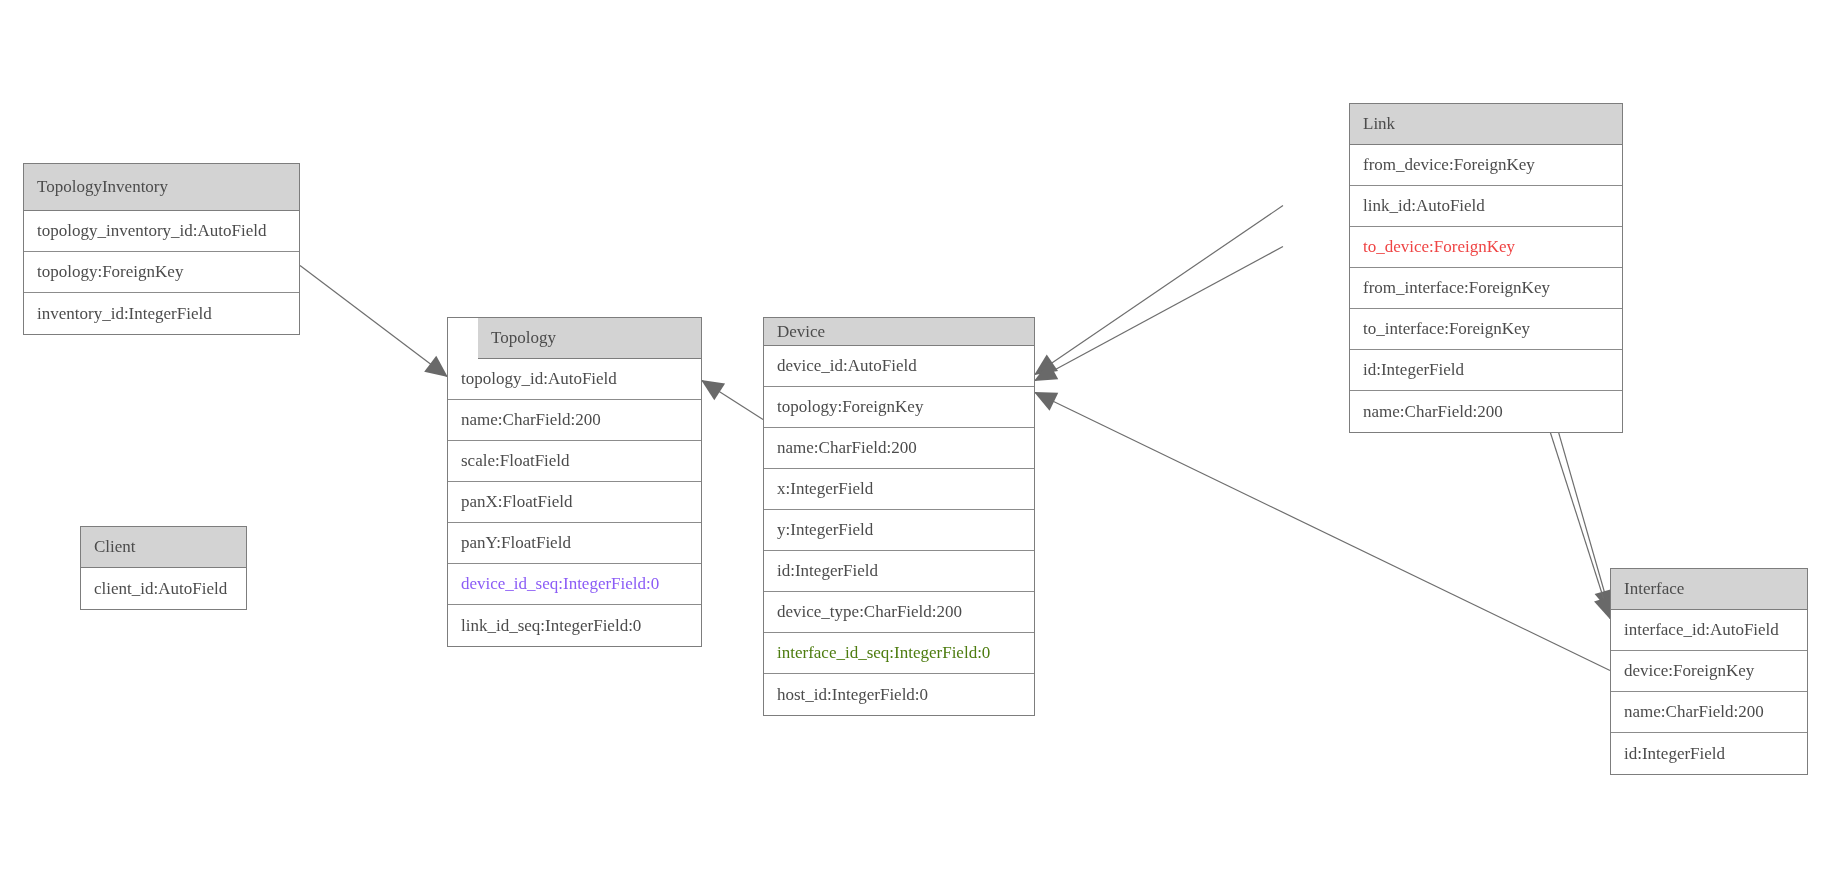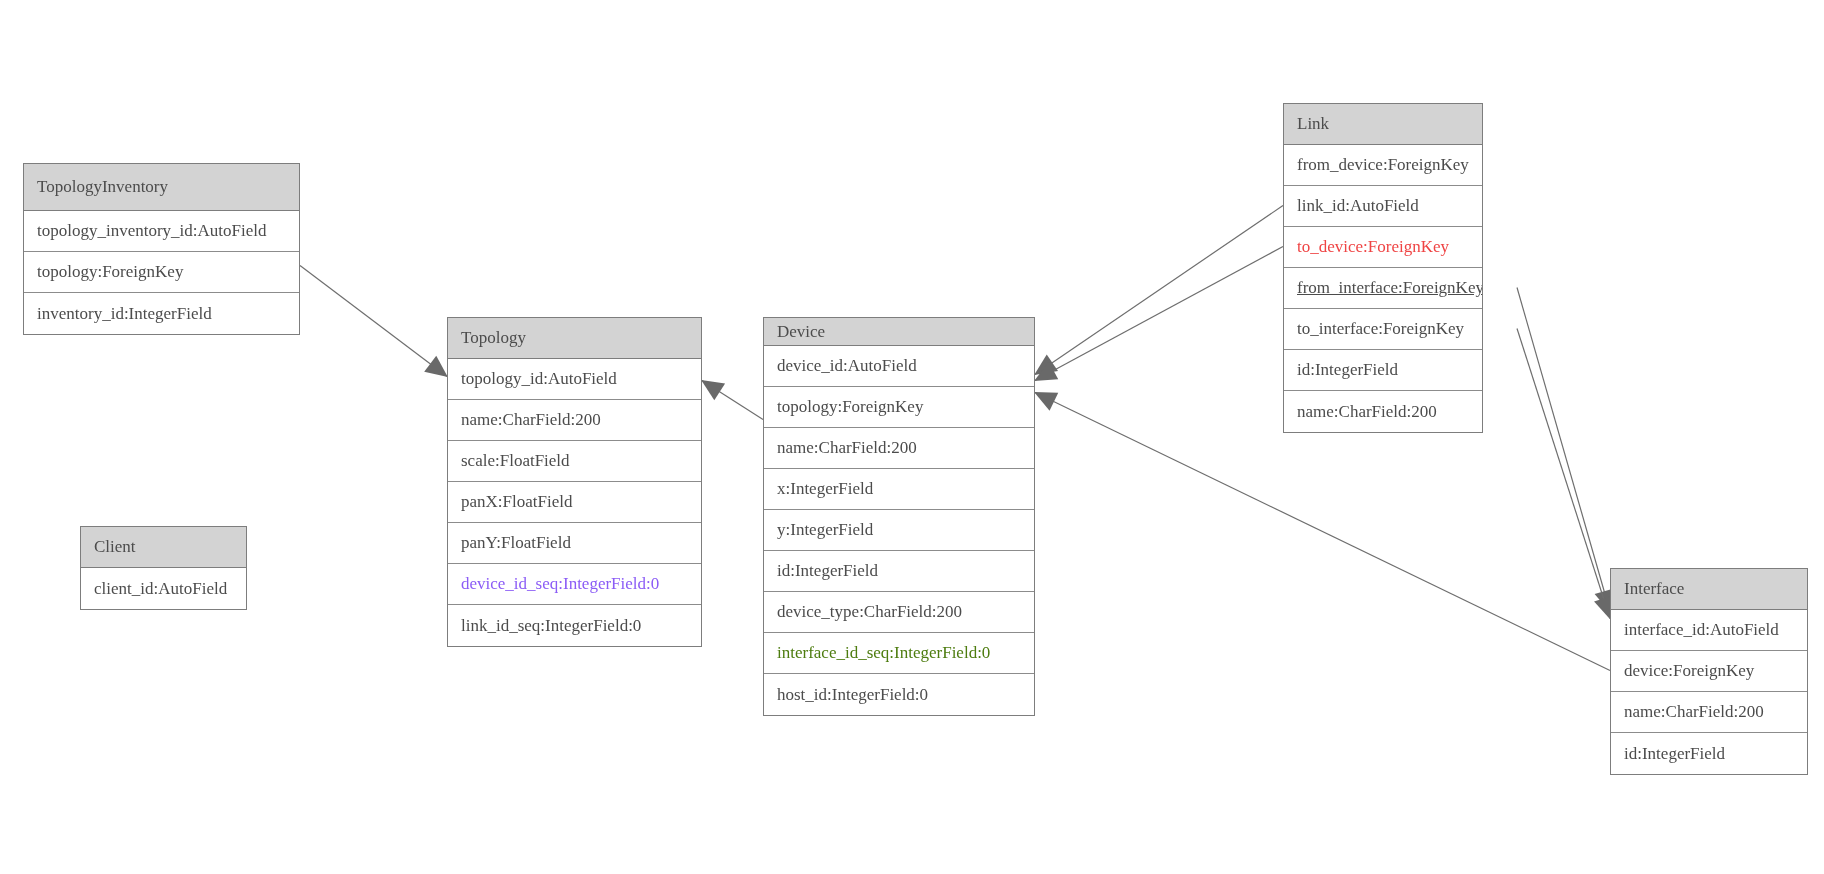--- a/index.html
+++ b/index.html
@@ -70,21 +70,21 @@
       <line x1="1517" y1="328.5" x2="1610" y2="618.5" stroke="#6e6e6e" stroke-width="1.2" marker-end="url(#arrowhead)"></line>
     </svg>
   <div id="entity-layer">
       <div class="entity" style="left: 23px; top: 163px; width: 277px; border-color: rgb(125, 125, 125);">
         <div class="entity-header" style="height: 47px; background: rgb(211, 211, 211); color: rgb(76, 76, 76);">TopologyInventory</div>
         <div class="entity-row" style="height: 41px; border-bottom-color: rgb(140, 140, 140); color: rgb(76, 76, 76);">topology_inventory_id:AutoField</div>
         <div class="entity-row" style="height: 41px; border-bottom-color: rgb(140, 140, 140); color: rgb(76, 76, 76);">topology:ForeignKey</div>
         <div class="entity-row" style="height: 41px; border-bottom-color: rgb(140, 140, 140); color: rgb(76, 76, 76);">inventory_id:IntegerField</div>
       </div>
       <div class="entity" style="left: 447px; top: 317px; width: 255px; border-color: rgb(125, 125, 125);">
-        <div class="entity-header" style="height: 41px; background: rgb(211, 211, 211); color: rgb(76, 76, 76);">Topology</div>
+        <div class="entity-header" style="height: 41px; background: rgb(211, 211, 211); color: rgb(76, 76, 76); margin-left: 30px;">Topology</div>
         <div class="entity-row" style="height: 41px; border-bottom-color: rgb(140, 140, 140); color: rgb(76, 76, 76);">topology_id:AutoField</div>
         <div class="entity-row" style="height: 41px; border-bottom-color: rgb(140, 140, 140); color: rgb(76, 76, 76);">name:CharField:200</div>
         <div class="entity-row" style="height: 41px; border-bottom-color: rgb(140, 140, 140); color: rgb(76, 76, 76);">scale:FloatField</div>
         <div class="entity-row" style="height: 41px; border-bottom-color: rgb(140, 140, 140); color: rgb(76, 76, 76);">panX:FloatField</div>
         <div class="entity-row" style="height: 41px; border-bottom-color: rgb(140, 140, 140); color: rgb(76, 76, 76);">panY:FloatField</div>
         <div class="entity-row" style="height: 41px; border-bottom-color: rgb(140, 140, 140); color: #8b5cf6;">device_id_seq:IntegerField:0</div>
         <div class="entity-row" style="height: 41px; border-bottom-color: rgb(140, 140, 140); color: rgb(76, 76, 76);">link_id_seq:IntegerField:0</div>
       </div>
       <div class="entity" style="left: 80px; top: 526px; width: 167px; border-color: rgb(125, 125, 125);">
         <div class="entity-header" style="height: 41px; background: rgb(211, 211, 211); color: rgb(76, 76, 76);">Client</div>
@@ -95,26 +95,26 @@
         <div class="entity-row" style="height: 41px; border-bottom-color: rgb(140, 140, 140); color: rgb(76, 76, 76);">device_id:AutoField</div>
         <div class="entity-row" style="height: 41px; border-bottom-color: rgb(140, 140, 140); color: rgb(76, 76, 76);">topology:ForeignKey</div>
         <div class="entity-row" style="height: 41px; border-bottom-color: rgb(140, 140, 140); color: rgb(76, 76, 76);">name:CharField:200</div>
         <div class="entity-row" style="height: 41px; border-bottom-color: rgb(140, 140, 140); color: rgb(76, 76, 76);">x:IntegerField</div>
         <div class="entity-row" style="height: 41px; border-bottom-color: rgb(140, 140, 140); color: rgb(76, 76, 76);">y:IntegerField</div>
         <div class="entity-row" style="height: 41px; border-bottom-color: rgb(140, 140, 140); color: rgb(76, 76, 76);">id:IntegerField</div>
         <div class="entity-row" style="height: 41px; border-bottom-color: rgb(140, 140, 140); color: rgb(76, 76, 76);">device_type:CharField:200</div>
         <div class="entity-row" style="height: 41px; border-bottom-color: rgb(140, 140, 140); color: #4d7c0f;">interface_id_seq:IntegerField:0</div>
         <div class="entity-row" style="height: 41px; border-bottom-color: rgb(140, 140, 140); color: rgb(76, 76, 76);">host_id:IntegerField:0</div>
       </div>
-      <div class="entity" style="left: 1283px; top: 103px; width: 200px; border-color: rgb(125, 125, 125);">
+      <div class="entity" style="left: 1349px; top: 103px; width: 274px; border-color: rgb(125, 125, 125);">
         <div class="entity-header" style="height: 41px; background: rgb(211, 211, 211); color: rgb(76, 76, 76);">Link</div>
         <div class="entity-row" style="height: 41px; border-bottom-color: rgb(140, 140, 140); color: rgb(76, 76, 76);">from_device:ForeignKey</div>
         <div class="entity-row" style="height: 41px; border-bottom-color: rgb(140, 140, 140); color: rgb(76, 76, 76);">link_id:AutoField</div>
         <div class="entity-row" style="height: 41px; border-bottom-color: rgb(140, 140, 140); color: #ef4444;">to_device:ForeignKey</div>
-        <div class="entity-row" style="height: 41px; border-bottom-color: rgb(140, 140, 140); color: rgb(76, 76, 76); text-decoration: underline;">from_interface:ForeignKey</div>
+        <div class="entity-row" style="height: 41px; border-bottom-color: rgb(140, 140, 140); color: rgb(76, 76, 76);">from_interface:ForeignKey</div>
         <div class="entity-row" style="height: 41px; border-bottom-color: rgb(140, 140, 140); color: rgb(76, 76, 76);">to_interface:ForeignKey</div>
         <div class="entity-row" style="height: 41px; border-bottom-color: rgb(140, 140, 140); color: rgb(76, 76, 76);">id:IntegerField</div>
         <div class="entity-row" style="height: 41px; border-bottom-color: rgb(140, 140, 140); color: rgb(76, 76, 76);">name:CharField:200</div>
       </div>
       <div class="entity" style="left: 1610px; top: 568px; width: 198px; border-color: rgb(125, 125, 125);">
         <div class="entity-header" style="height: 41px; background: rgb(211, 211, 211); color: rgb(76, 76, 76);">Interface</div>
         <div class="entity-row" style="height: 41px; border-bottom-color: rgb(140, 140, 140); color: rgb(76, 76, 76);">interface_id:AutoField</div>
         <div class="entity-row" style="height: 41px; border-bottom-color: rgb(140, 140, 140); color: rgb(76, 76, 76);">device:ForeignKey</div>
         <div class="entity-row" style="height: 41px; border-bottom-color: rgb(140, 140, 140); color: rgb(76, 76, 76);">name:CharField:200</div>
         <div class="entity-row" style="height: 41px; border-bottom-color: rgb(140, 140, 140); color: rgb(76, 76, 76);">id:IntegerField</div>

